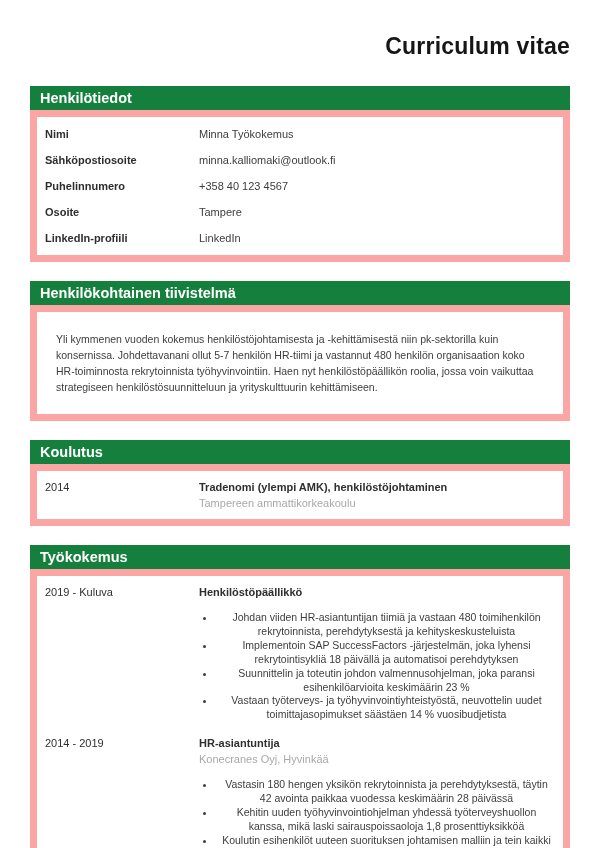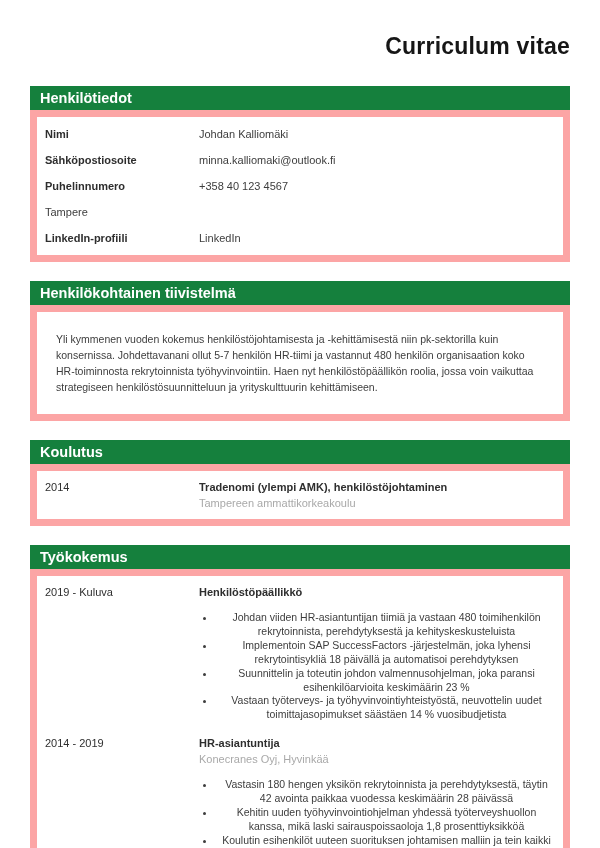--- a/index.html
+++ b/index.html
@@ -104,31 +104,32 @@
 
 <div class="page">
 
   <h1 class="cv-title">Curriculum vitae</h1>
 
   <div class="section">
     <div class="section-bar">Henkilötiedot</div>
     <div class="box info-box">
       <div class="info-row">
         <div class="info-label">Nimi</div>
-        <div class="info-value">Johdan Kalliomäki</div>
+        <div class="info-value">Minna Työkokemus</div>
       </div>
       <div class="info-row">
         <div class="info-label">Sähköpostiosoite</div>
         <div class="info-value">minna.kalliomaki@outlook.fi</div>
       </div>
       <div class="info-row">
         <div class="info-label">Puhelinnumero</div>
         <div class="info-value">+358 40 123 4567</div>
       </div>
       <div class="info-row">
+        <div class="info-label">Osoite</div>
         <div class="info-value">Tampere</div>
       </div>
       <div class="info-row">
         <div class="info-label">LinkedIn-profiili</div>
         <div class="info-value linkedin-value">LinkedIn</div>
       </div>
     </div>
   </div>
 
   <div class="section">

